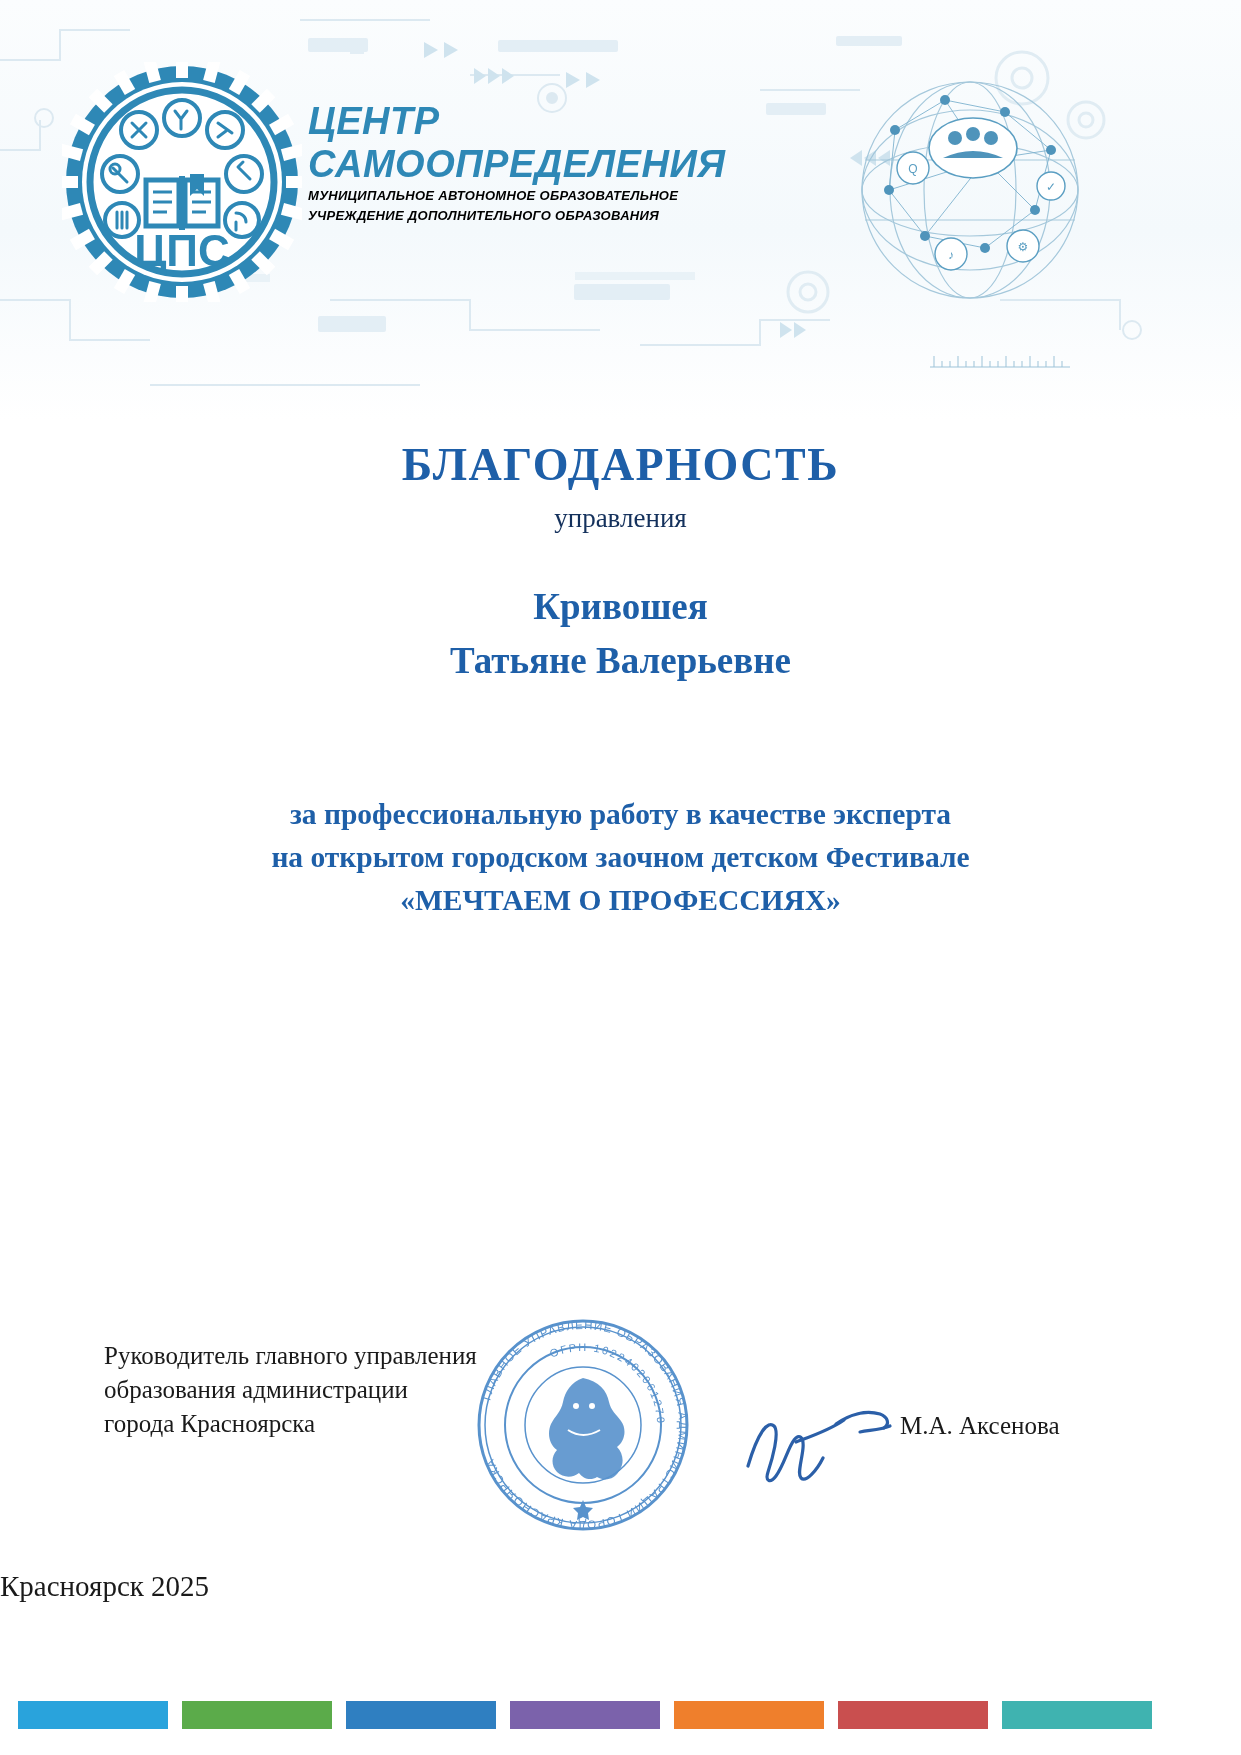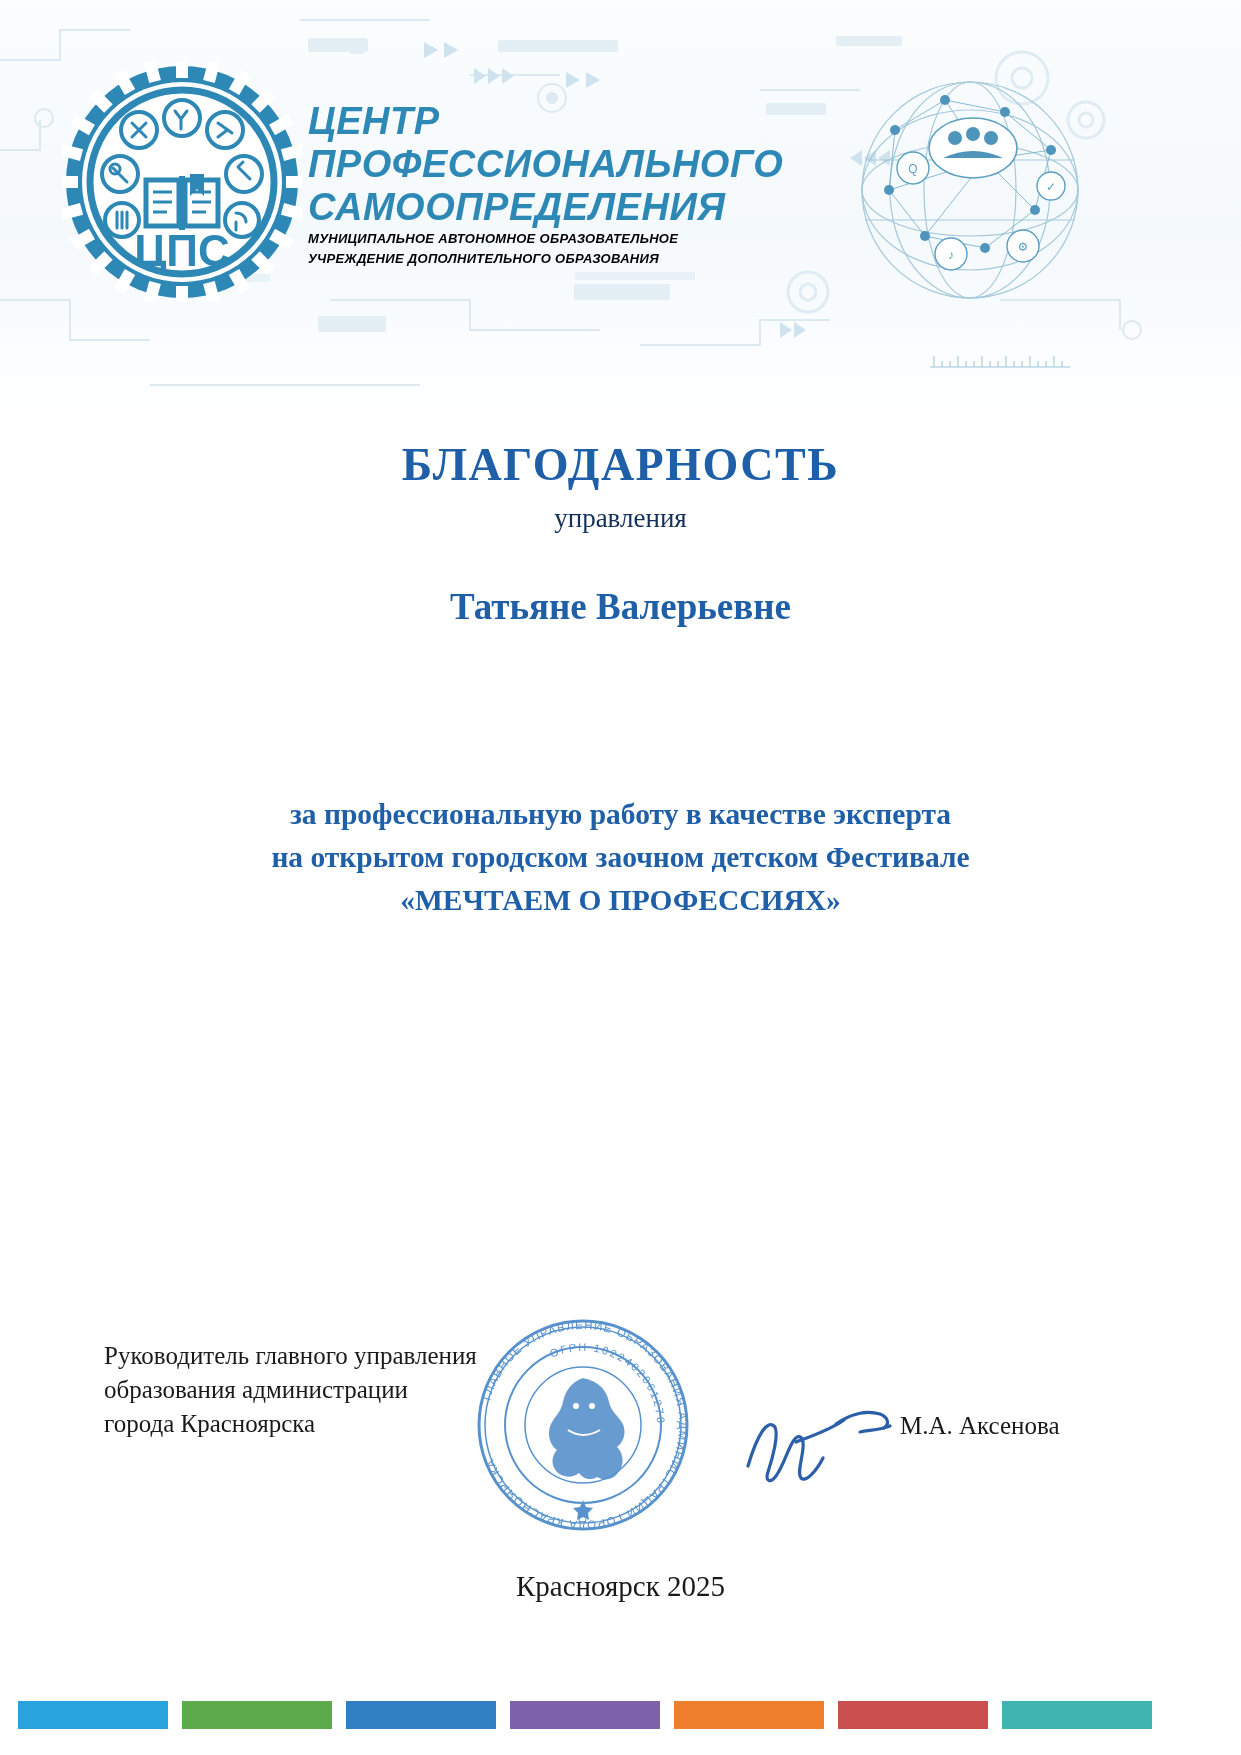--- a/index.html
+++ b/index.html
@@ -153,21 +153,21 @@
     top: 1412px;
     font-size: 25px;
     color: #1a1a1a;
     white-space: nowrap;
   }
   .city-year {
     position: absolute;
     left: 0;
     top: 1570px;
     width: 1241px;
-    text-align: center;
+    text-align: left;
     font-size: 29px;
     color: #1a1a1a;
   }
 
   .stamp {
     position: absolute;
     left: 468px;
     top: 1310px;
     width: 230px;
     height: 230px;
@@ -335,21 +335,20 @@
           </g>
 
           <text x="120" y="204" text-anchor="middle" font-family="Liberation Sans, sans-serif" font-size="44" font-weight="bold" fill="#2e88b6">ЦПС</text>
         </g>
       </svg>
     </div>
 
     <div class="logo-text">
       <div class="logo-title">
         <div>ЦЕНТР</div>
-        <div>ПРОФЕССИОНАЛЬНОГО</div>
         <div>САМООПРЕДЕЛЕНИЯ</div>
       </div>
       <div class="logo-sub">
         <div>МУНИЦИПАЛЬНОЕ АВТОНОМНОЕ ОБРАЗОВАТЕЛЬНОЕ</div>
         <div>УЧРЕЖДЕНИЕ ДОПОЛНИТЕЛЬНОГО ОБРАЗОВАНИЯ</div>
       </div>
     </div>
 
     <svg class="globe" viewBox="0 0 230 300">
       <g stroke="#9dc3d8" stroke-width="1.2" fill="none" opacity="0.9">
@@ -404,20 +403,21 @@
         <path d="M0 15 H140"></path>
         <path d="M4 15 V4 M12 15 V9 M20 15 V9 M28 15 V4 M36 15 V9 M44 15 V9 M52 15 V4 M60 15 V9 M68 15 V9 M76 15 V4 M84 15 V9 M92 15 V9 M100 15 V4 M108 15 V9 M116 15 V9 M124 15 V4 M132 15 V9"></path>
       </g>
     </svg>
   </div>
 
   <div class="title">БЛАГОДАРНОСТЬ</div>
   <div class="subtitle">управления</div>
 
   <div class="recipient">
+    <div>Кривошея</div>
     <div>Татьяне Валерьевне</div>
   </div>
 
   <div class="reason">
     <div>за профессиональную работу в качестве эксперта</div>
     <div>на открытом городском заочном детском Фестивале</div>
     <div>«МЕЧТАЕМ О ПРОФЕССИЯХ»</div>
   </div>
 
   <div class="sign-role">

